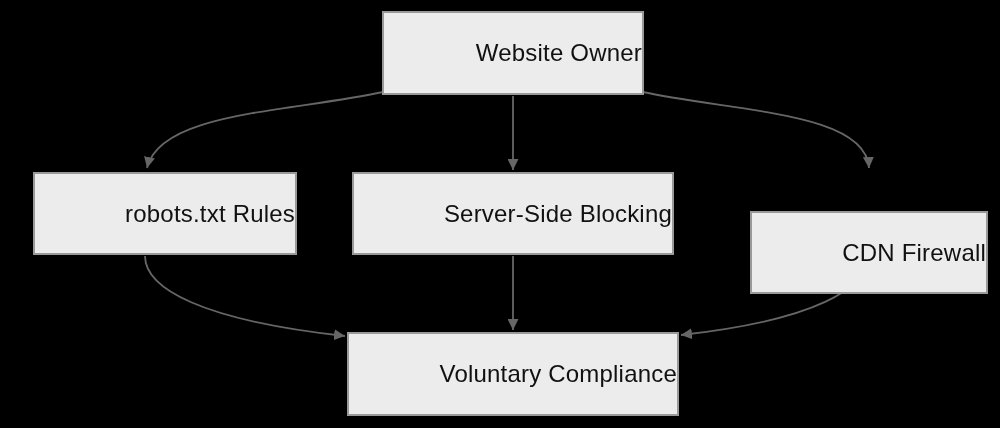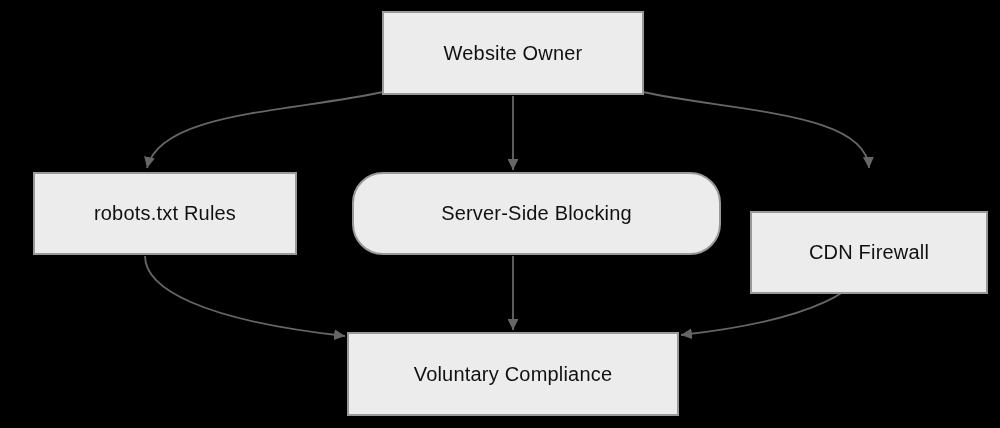--- a/index.html
+++ b/index.html
@@ -19,28 +19,28 @@
   }
   .edges{position:absolute;left:0;top:0;width:1000px;height:428px;}
   .edge{fill:none;stroke:var(--edge);stroke-width:1.8px;}
   .arrowhead{fill:var(--edge);}
   .node{
     position:absolute;
     box-sizing:border-box;
     background:var(--node-fill);
     border:2px solid var(--node-border);
     color:var(--text);
-    display:flex;align-items:center;justify-content:center;
-    font-size:20px;
+    display:flex;align-items:center;justify-content:flex-end;
+    font-size:24px;
     text-align:center;
     letter-spacing:0.2px;
   }
   .node-website-owner   {left:382px; top:11px;  width:262px; height:84px;}
   .node-robots-txt      {left:13px;  top:172px; width:264px; height:83px;margin-left:20px;}
-  .node-server-side     {left:352px; top:172px; width:369px; height:83px;border-radius:31px;}
+  .node-server-side     {left:352px; top:172px; width:322px; height:83px;}
   .node-cdn-firewall    {left:750px; top:172px; width:238px; height:83px;margin-top:39px;}
   .node-voluntary       {left:347px; top:332px; width:332px; height:84px;}
 </style>
 </head>
 <body>
 
 <div class="canvas">
 
   <svg class="edges" width="1000" height="428" viewBox="0 0 1000 428" xmlns="http://www.w3.org/2000/svg">
     <defs>

